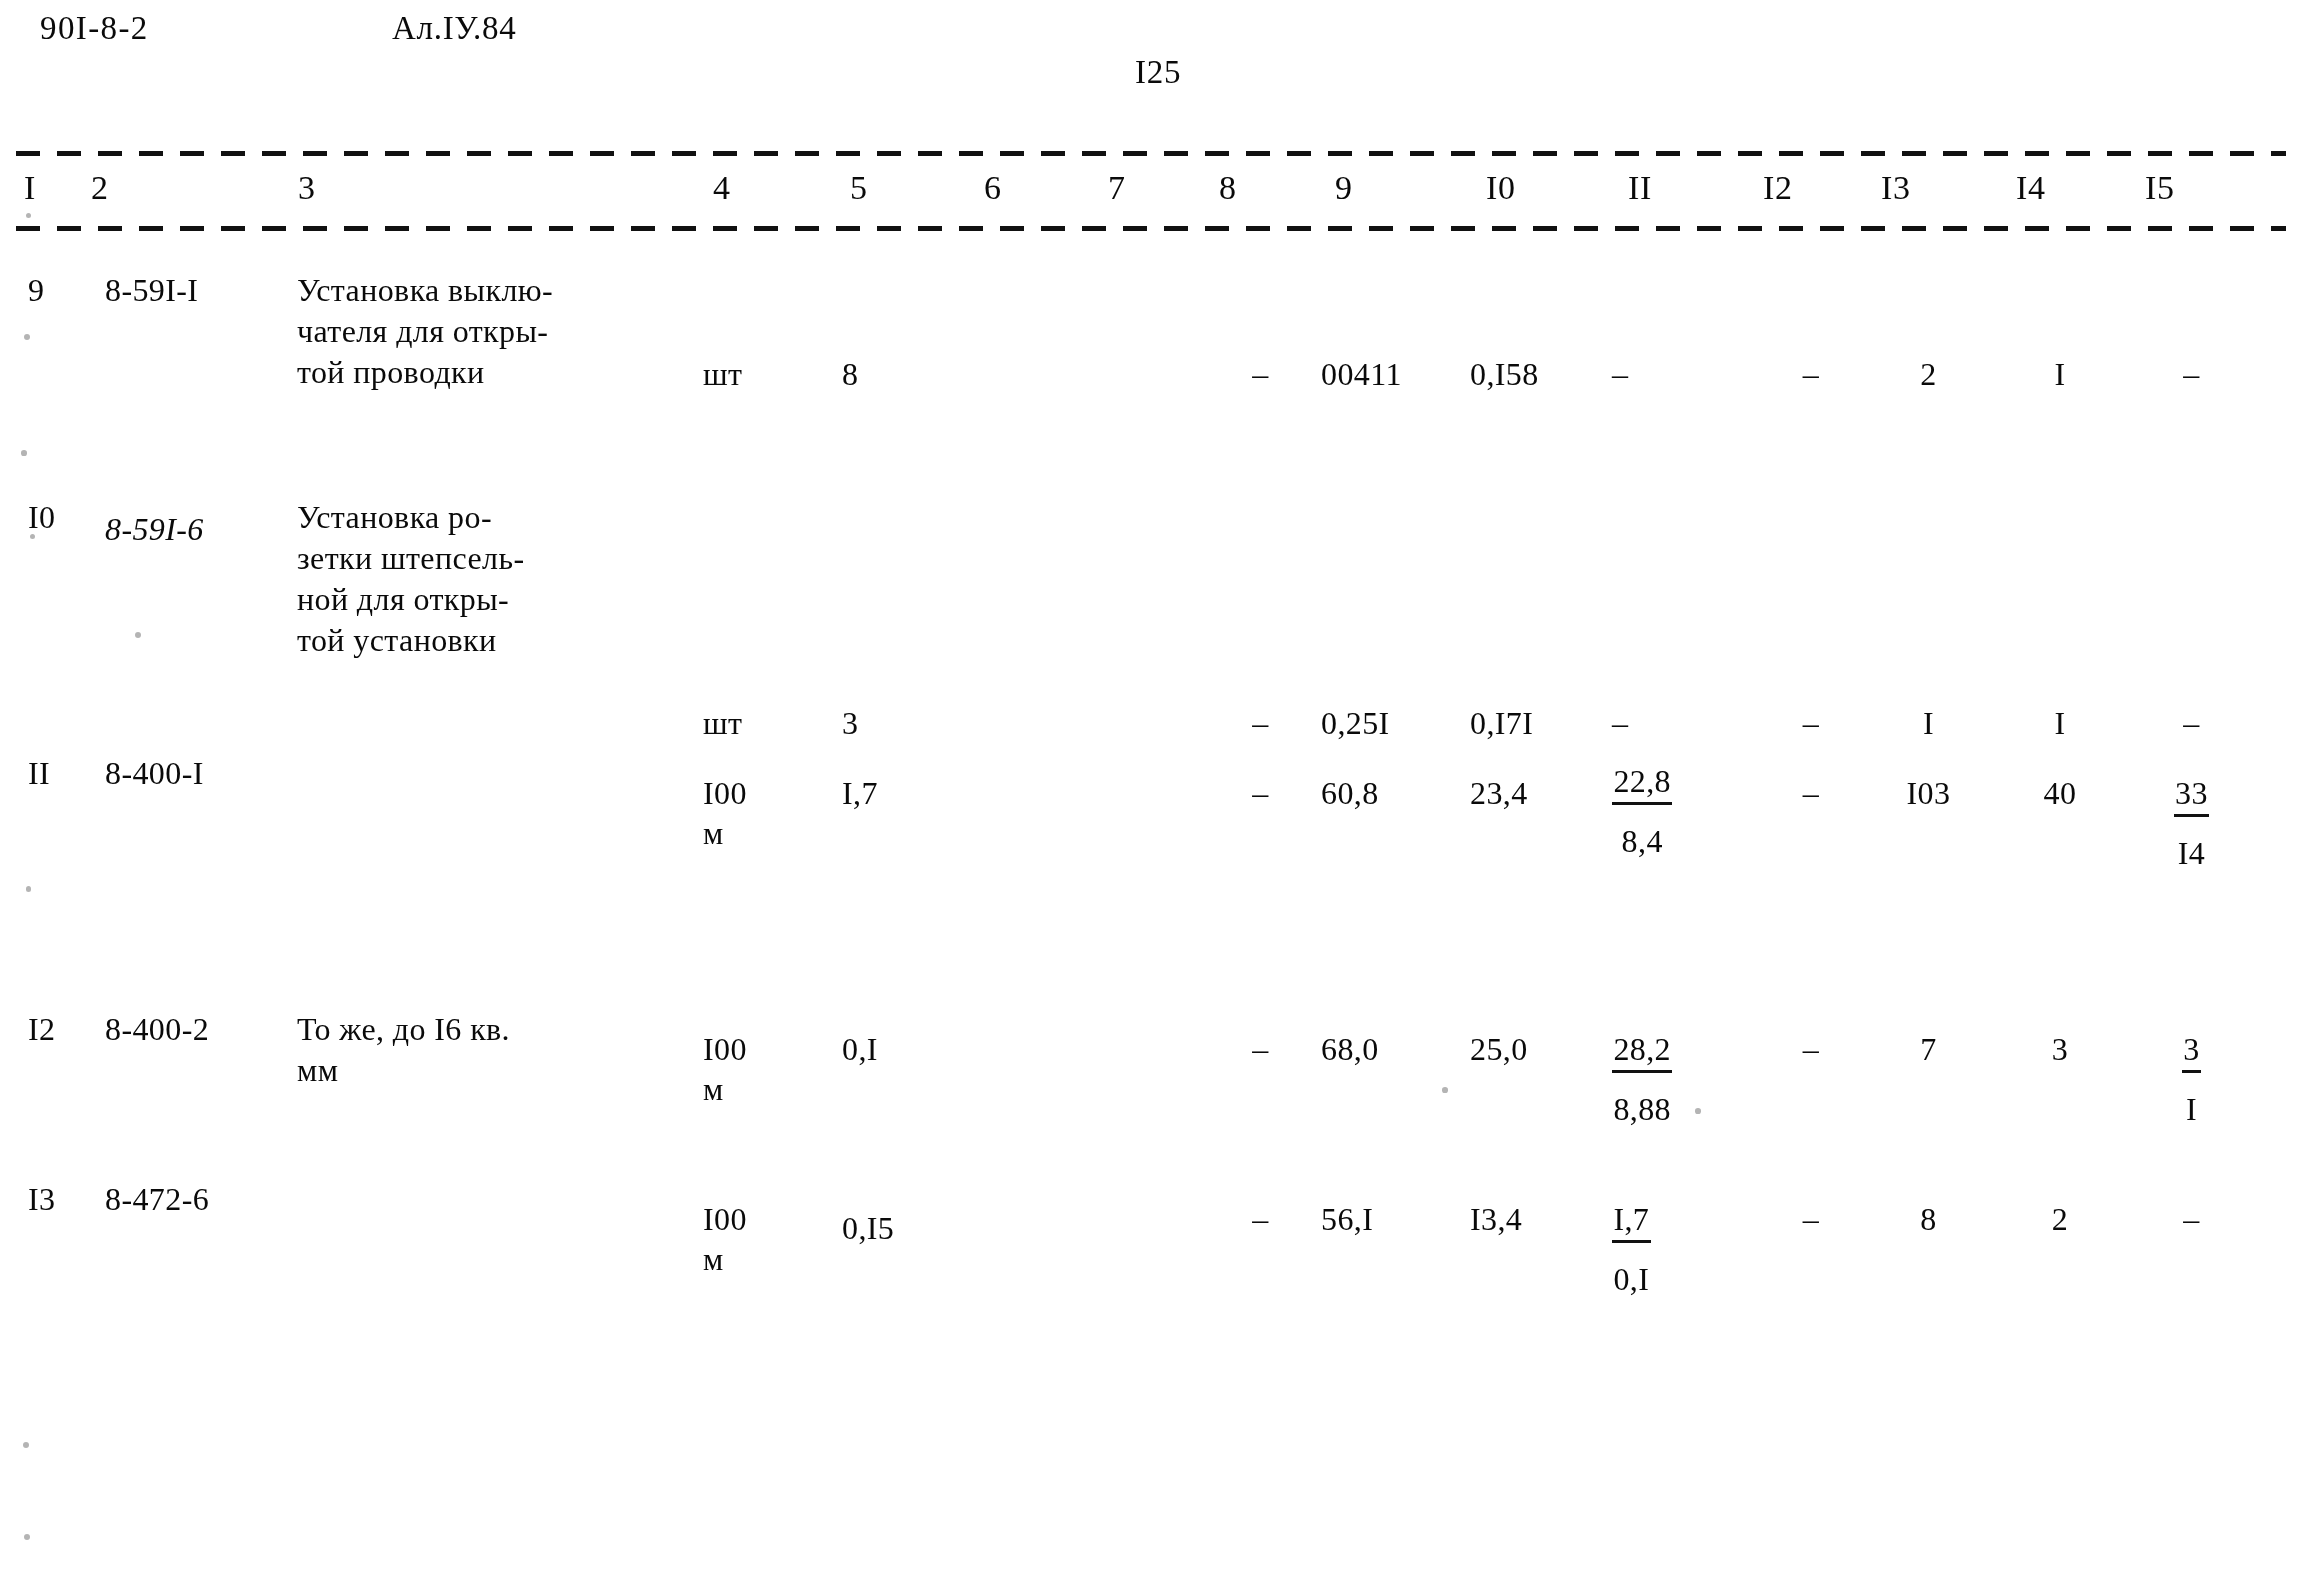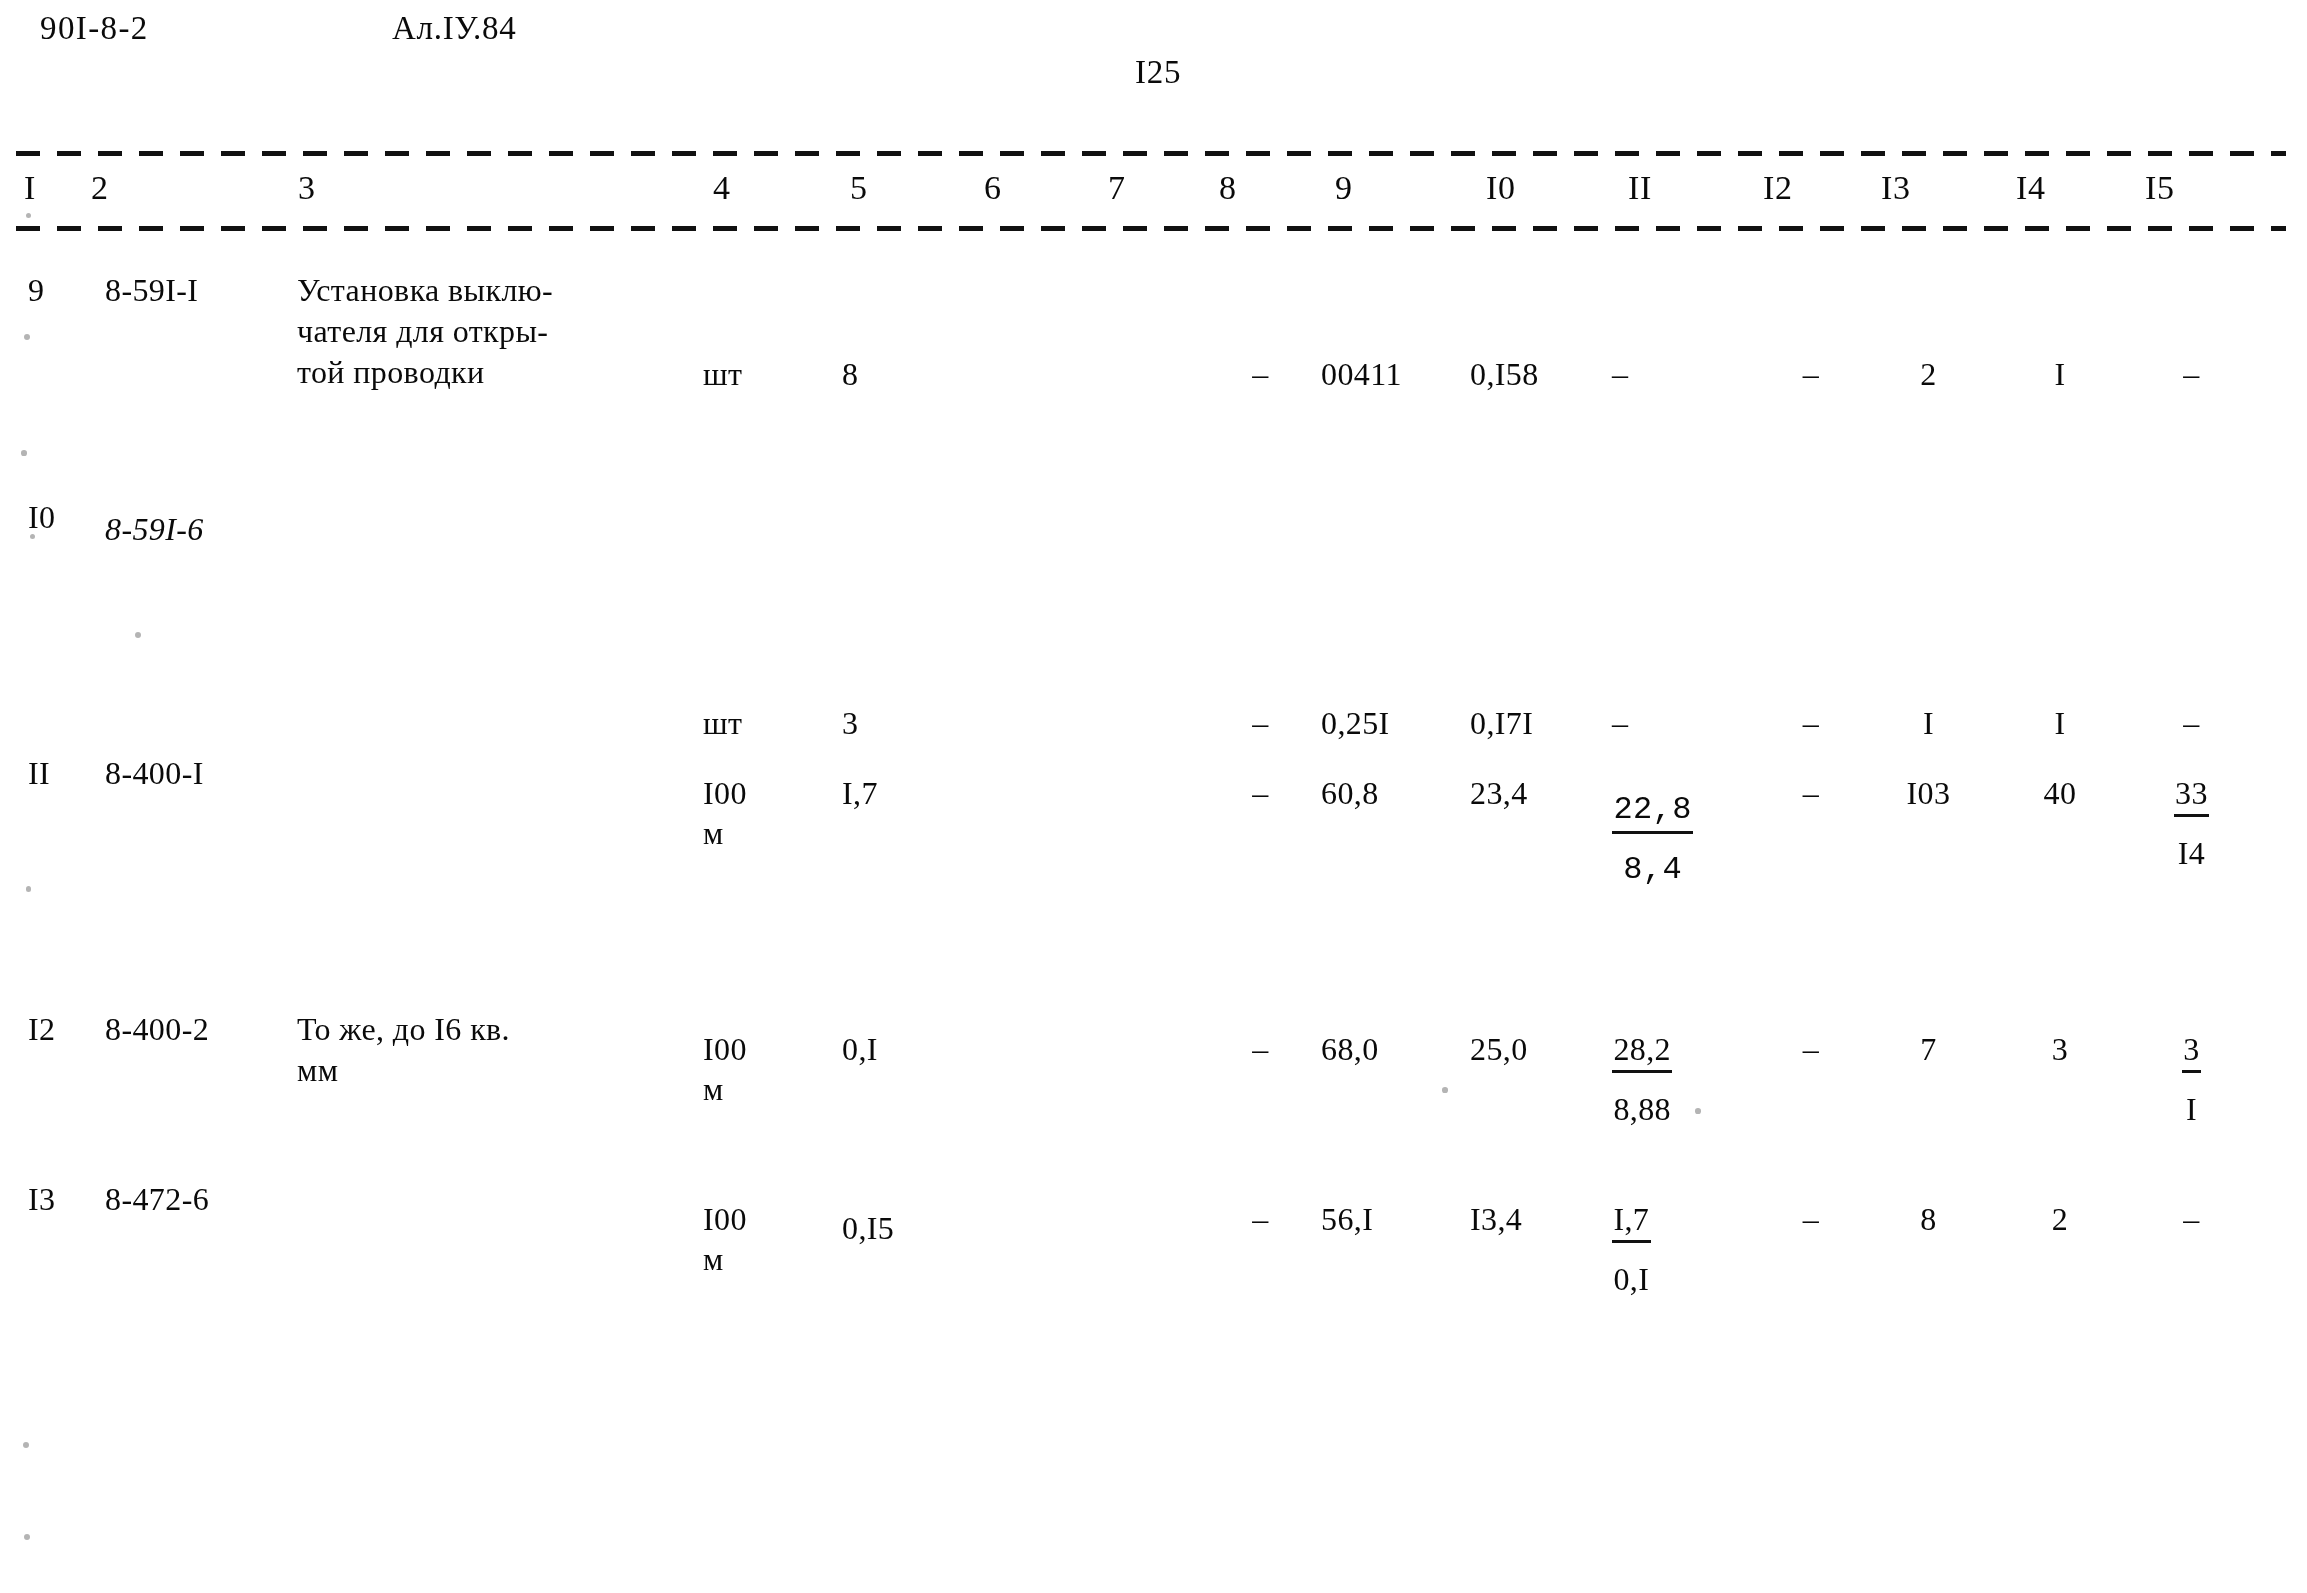--- a/index.html
+++ b/index.html
@@ -178,20 +178,24 @@
       <div class="cell c-10" style="top: 84px;">0,I58</div>
       <div class="cell c-11" style="top: 84px;">–</div>
       <div class="cell c-12" style="top: 84px;">–</div>
       <div class="cell c-13" style="top: 84px;">2</div>
       <div class="cell c-14" style="top: 84px;">I</div>
       <div class="cell c-15" style="top: 84px;">–</div>
     </div>
     <div class="row" style="position: absolute; top: 227px; left: 0px; height: 213px;">
       <div class="cell c-num" style="top: 0px;">I0</div>
       <div class="cell c-code" style="top: 12px; font-style: italic;">8-59I-6</div>
+      <div class="cell c-desc" style="top: 0px;">Установка ро-
+зетки штепсель-
+ной для откры-
+той установки</div>
       <div class="cell c-unit unit-stack" style="top: 206px;">шт</div>
       <div class="cell c-qty" style="top: 206px;">3</div>
       <div class="cell c-6" style="top: 206px;"></div>
       <div class="cell c-7" style="top: 206px;"></div>
       <div class="cell c-8" style="top: 206px;">–</div>
       <div class="cell c-9" style="top: 206px;">0,25I</div>
       <div class="cell c-10" style="top: 206px;">0,I7I</div>
       <div class="cell c-11" style="top: 206px;">–</div>
       <div class="cell c-12" style="top: 206px;">–</div>
       <div class="cell c-13" style="top: 206px;">I</div>
@@ -202,21 +206,21 @@
       <div class="cell c-num" style="top: 0px;">II</div>
       <div class="cell c-code" style="top: 0px;">8-400-I</div>
       <div class="cell c-unit unit-stack" style="top: 20px;">I00
 м</div>
       <div class="cell c-qty" style="top: 20px;">I,7</div>
       <div class="cell c-6" style="top: 20px;"></div>
       <div class="cell c-7" style="top: 20px;"></div>
       <div class="cell c-8" style="top: 20px;">–</div>
       <div class="cell c-9" style="top: 20px;">60,8</div>
       <div class="cell c-10" style="top: 20px;">23,4</div>
-      <div class="cell c-11" style="top: 37px; font-family: Liberation Mono, monospace;"><span class="frac"><span class="num">22,8</span><span class="den">8,4</span></span></div>
+      <div class="cell c-11" style="top: 8px;"><span class="frac"><span class="num">22,8</span><span class="den">8,4</span></span></div>
       <div class="cell c-12" style="top: 20px;">–</div>
       <div class="cell c-13" style="top: 20px;">I03</div>
       <div class="cell c-14" style="top: 20px;">40</div>
       <div class="cell c-15" style="top: 20px;"><span class="frac"><span class="num">33</span><span class="den">I4</span></span></div>
     </div>
     <div class="row" style="position: absolute; top: 739px; left: 0px; height: 213px;">
       <div class="cell c-num" style="top: 0px;">I2</div>
       <div class="cell c-code" style="top: 0px;">8-400-2</div>
       <div class="cell c-desc" style="top: 0px;">То же, до I6 кв.
 мм</div>

